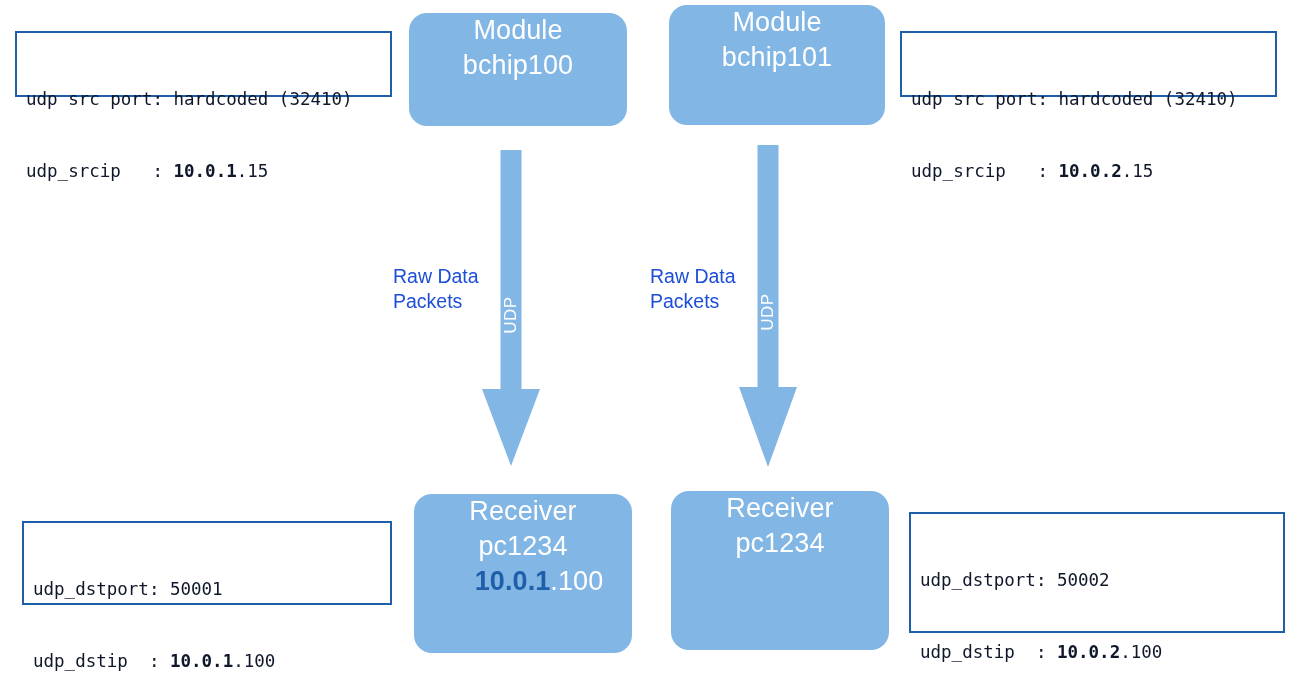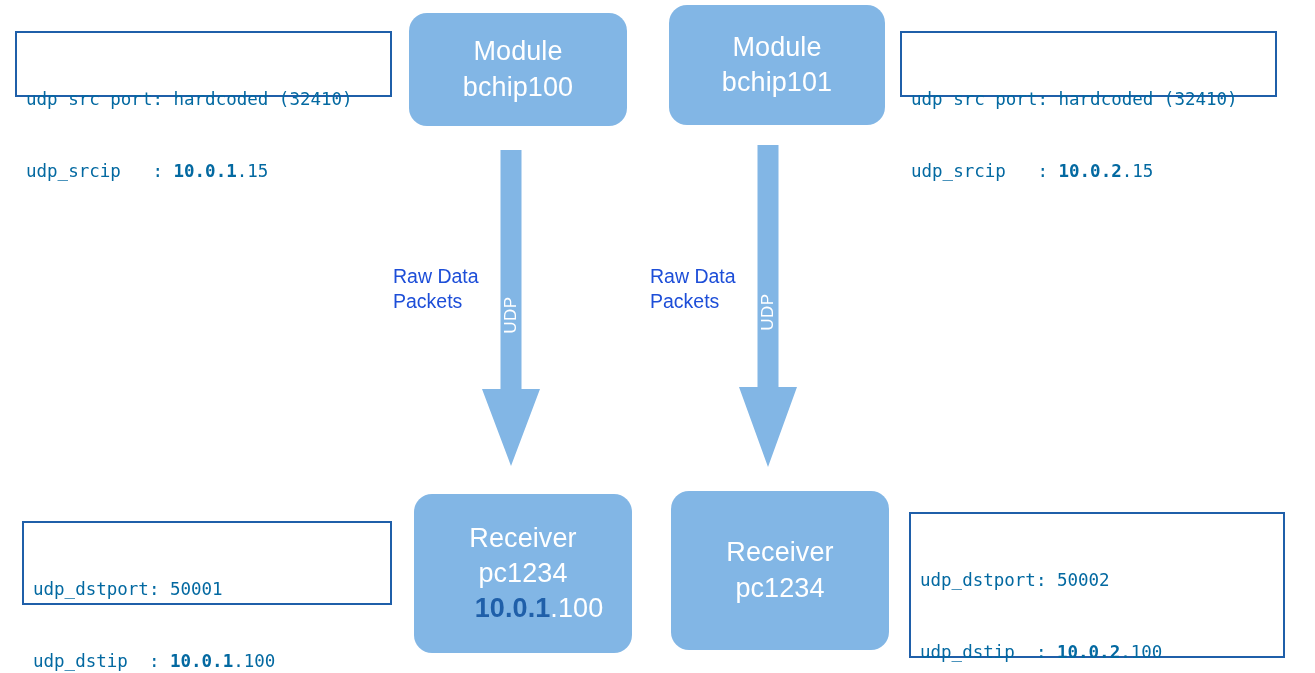--- a/index.html
+++ b/index.html
@@ -20,21 +20,20 @@
   }
 
   
   .node {
     position: absolute;
     background: #82B6E5;
     border-radius: 18px;
     display: flex;
     flex-direction: column;
     align-items: center;
-    justify-content: center;
     color: #ffffff;
     font-family: "Liberation Sans", sans-serif;
     font-size: 27px;
     line-height: 1.30;
     text-align: center;
     letter-spacing: 0.1px;
   }
   .node .line { display: block; white-space: nowrap; }
 
   .node .ip-line {
@@ -50,21 +49,21 @@
     color: #ffffff;
     font-weight: normal;
   }
 
   
   .anno {
     position: absolute;
     box-sizing: border-box;
     border: 2px solid #1F5FA9;
     background: #ffffff;
-    color: #0369a1;
+    color: #0f172a;
     font-family: "DejaVu Sans Mono", monospace;
     font-size: 17.5px;
     line-height: 24px;
     padding: 6px 8px 6px 9px;
     white-space: pre;
   }
   .anno .row { white-space: pre; }
   .anno b { font-weight: bold; }
 
   
@@ -151,20 +150,20 @@
     <span class="line">pc1234</span>
   </div>
 
   <div class="anno" style="left:22px; top:521px; width:370px; height:84px;">
     <div class="row">udp_dstport: 50001</div>
     <div class="row"><span>udp_dstip  : </span><b>10.0.1</b><span>.100</span></div>
     
     
   </div>
 
-  <div class="anno" style="left:909px; top:512px; width:376px; height:146px;">
+  <div class="anno" style="left:909px; top:512px; width:376px; height:121px;">
     <div class="row">udp_dstport: 50002</div>
     <div class="row"><span>udp_dstip  : </span><b>10.0.2</b><span>.100</span></div>
     
     
   </div>
 
 </div>
 
 </body></html>

